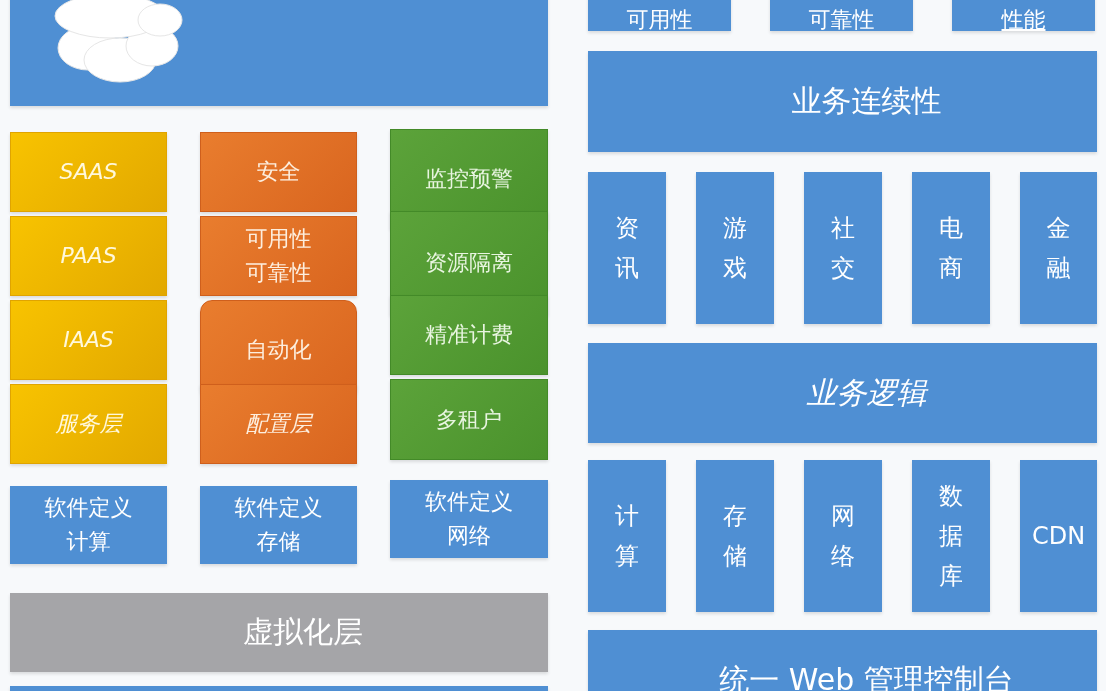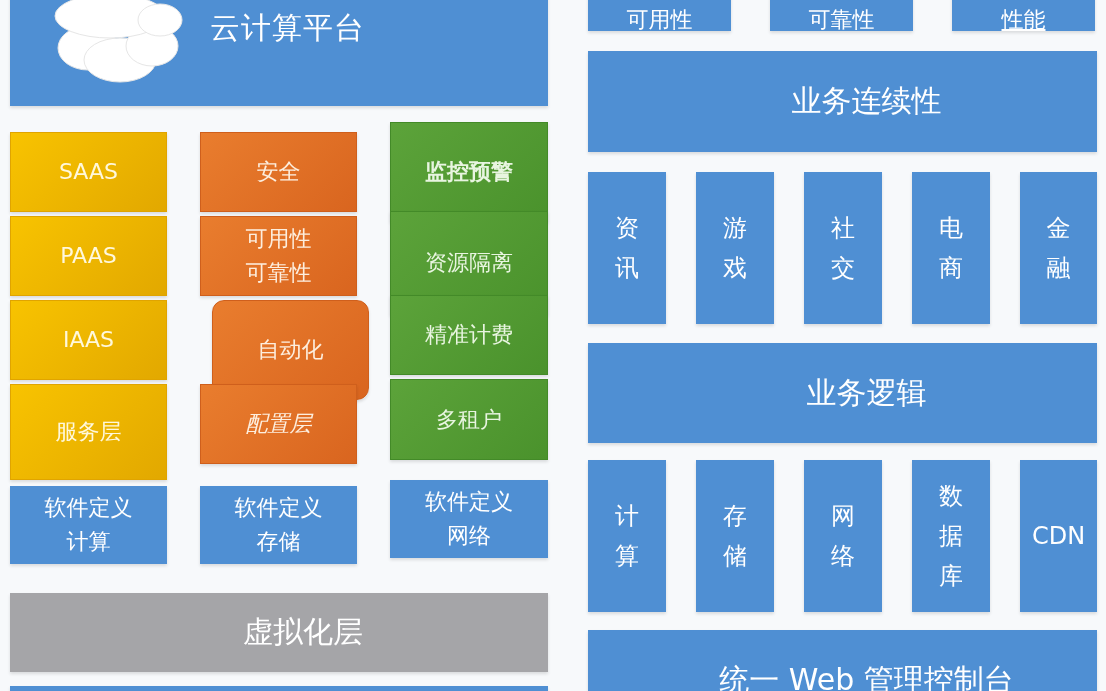--- a/index.html
+++ b/index.html
@@ -1,19 +1,19 @@
 <!DOCTYPE html>
 <html><head>
 <meta charset="utf-8">
 <style>
   html,body{margin:0;padding:0;}
   body{width:1106px;height:691px;overflow:hidden;background:#f7f9fb;position:relative;font-family:"DejaVu Sans","Liberation Sans",sans-serif;}
   .box{position:absolute;display:flex;align-items:center;justify-content:center;text-align:center;color:#fff;box-sizing:border-box;box-shadow:0 2px 3px rgba(0,0,0,0.12);}
   .blue{background:#4f8fd3;}
-  .yellow{background:linear-gradient(135deg,#f8c300,#e2a800);color:#fff8dc;border:1px solid #e0a400;}
+  .yellow{background:linear-gradient(135deg,#f8c300,#e2a800);color:#fff8dc;border:1px solid #e0a400;font-style:italic;}
   .orange{background:linear-gradient(135deg,#e97d2e,#d9651f);color:#fdeede;border:1px solid #cf5f1c;}
   .green{background:linear-gradient(135deg,#5ca33a,#4a922c);color:#e8f5e0;border:1px solid #438a28;}
   .grey{background:#a5a5a8;}
   .t22{font-size:22px;line-height:34px;}
   .t30{font-size:30px;padding-left:48px;}
   .vtext{font-size:24px;line-height:40px;writing-mode:horizontal-tb;}
   .vtext span{display:block;}
   .cloud{position:absolute;}
   .title{position:absolute;left:200px;top:4px;font-size:30px;color:#fff;letter-spacing:1px;}
   .label{white-space:pre-line;}
@@ -24,51 +24,50 @@
 <div class="box blue" style="left:10px;top:-10px;width:538px;height:116px;justify-content:flex-start;align-items:flex-start;">
   <svg class="cloud" width="150" height="90" viewBox="0 0 150 90" style="left:30px;top:8px;">
     <g fill="#ffffff" stroke="#e6e6e6" stroke-width="1">
       <ellipse cx="48" cy="50" rx="30" ry="22"></ellipse>
       <ellipse cx="80" cy="62" rx="36" ry="22"></ellipse>
       <ellipse cx="112" cy="48" rx="26" ry="20"></ellipse>
       <ellipse cx="70" cy="18" rx="55" ry="22"></ellipse>
       <ellipse cx="120" cy="22" rx="22" ry="16"></ellipse>
     </g>
   </svg>
-  <div class="title" style="top:18px;">云计算平台</div>
 </div>
 
 <div class="box yellow t22" style="left:10px;top:132px;width:157px;height:80px;">
     <span>SAAS</span>
   </div>
 <div class="box yellow t22" style="left:10px;top:216px;width:157px;height:80px;">
     <span>PAAS</span>
   </div>
 <div class="box yellow t22" style="left:10px;top:300px;width:157px;height:80px;">
     <span>IAAS</span>
   </div>
-<div class="box yellow t22" style="left:10px;top:384px;width:157px;height:96px;">
+<div class="box yellow t22" style="left:10px;top:384px;width:157px;height:80px;">
     <span>服务层</span>
   </div>
 
 <div class="box orange t22" style="left:200px;top:132px;width:157px;height:80px;">
     <span>安全</span>
   </div>
 <div class="box orange t22" style="left:200px;top:216px;width:157px;height:80px;">
     <span class="label">可用性
 可靠性</span>
   </div>
-<div class="box orange t22" style="left:212px;top:300px;width:157px;height:100px;border-radius:12px;">
+<div class="box orange t22" style="left:200px;top:300px;width:157px;height:100px;border-radius:12px;">
     <span>自动化</span>
   </div>
 <div class="box orange t22" style="left:200px;top:384px;width:157px;height:80px;font-style:italic;">
     <span>配置层</span>
   </div>
 
-<div class="box green t22" style="left:390px;top:122px;width:158px;height:100px;font-weight:bold;">
+<div class="box green t22" style="left:390px;top:129px;width:158px;height:100px;">
     <span>监控预警</span>
   </div>
 <div class="box green t22" style="left:390px;top:211px;width:158px;height:104px;">
     <span>资源隔离</span>
   </div>
 <div class="box green t22" style="left:390px;top:295px;width:158px;height:80px;">
     <span>精准计费</span>
   </div>
 <div class="box green t22" style="left:390px;top:379px;width:158px;height:81px;">
     <span>多租户</span>
@@ -130,21 +129,21 @@
       <span>商</span>
     </div>
   </div>
 <div class="box blue vtext" style="left:1020px;top:172px;width:77px;height:152px;">
     <div>
       <span>金</span>
       <span>融</span>
     </div>
   </div>
 
-<div class="box blue t30" style="left:588px;top:343px;width:509px;height:100px;">
+<div class="box blue t30" style="left:588px;top:343px;width:509px;height:100px;font-style:italic;">
     <span>业务逻辑</span>
   </div>
 
 <div class="box blue vtext" style="left:588px;top:460px;width:78px;height:152px;">
     <div>
       <span>计</span>
       <span>算</span>
     </div>
   </div>
 <div class="box blue vtext" style="left:696px;top:460px;width:78px;height:152px;">

